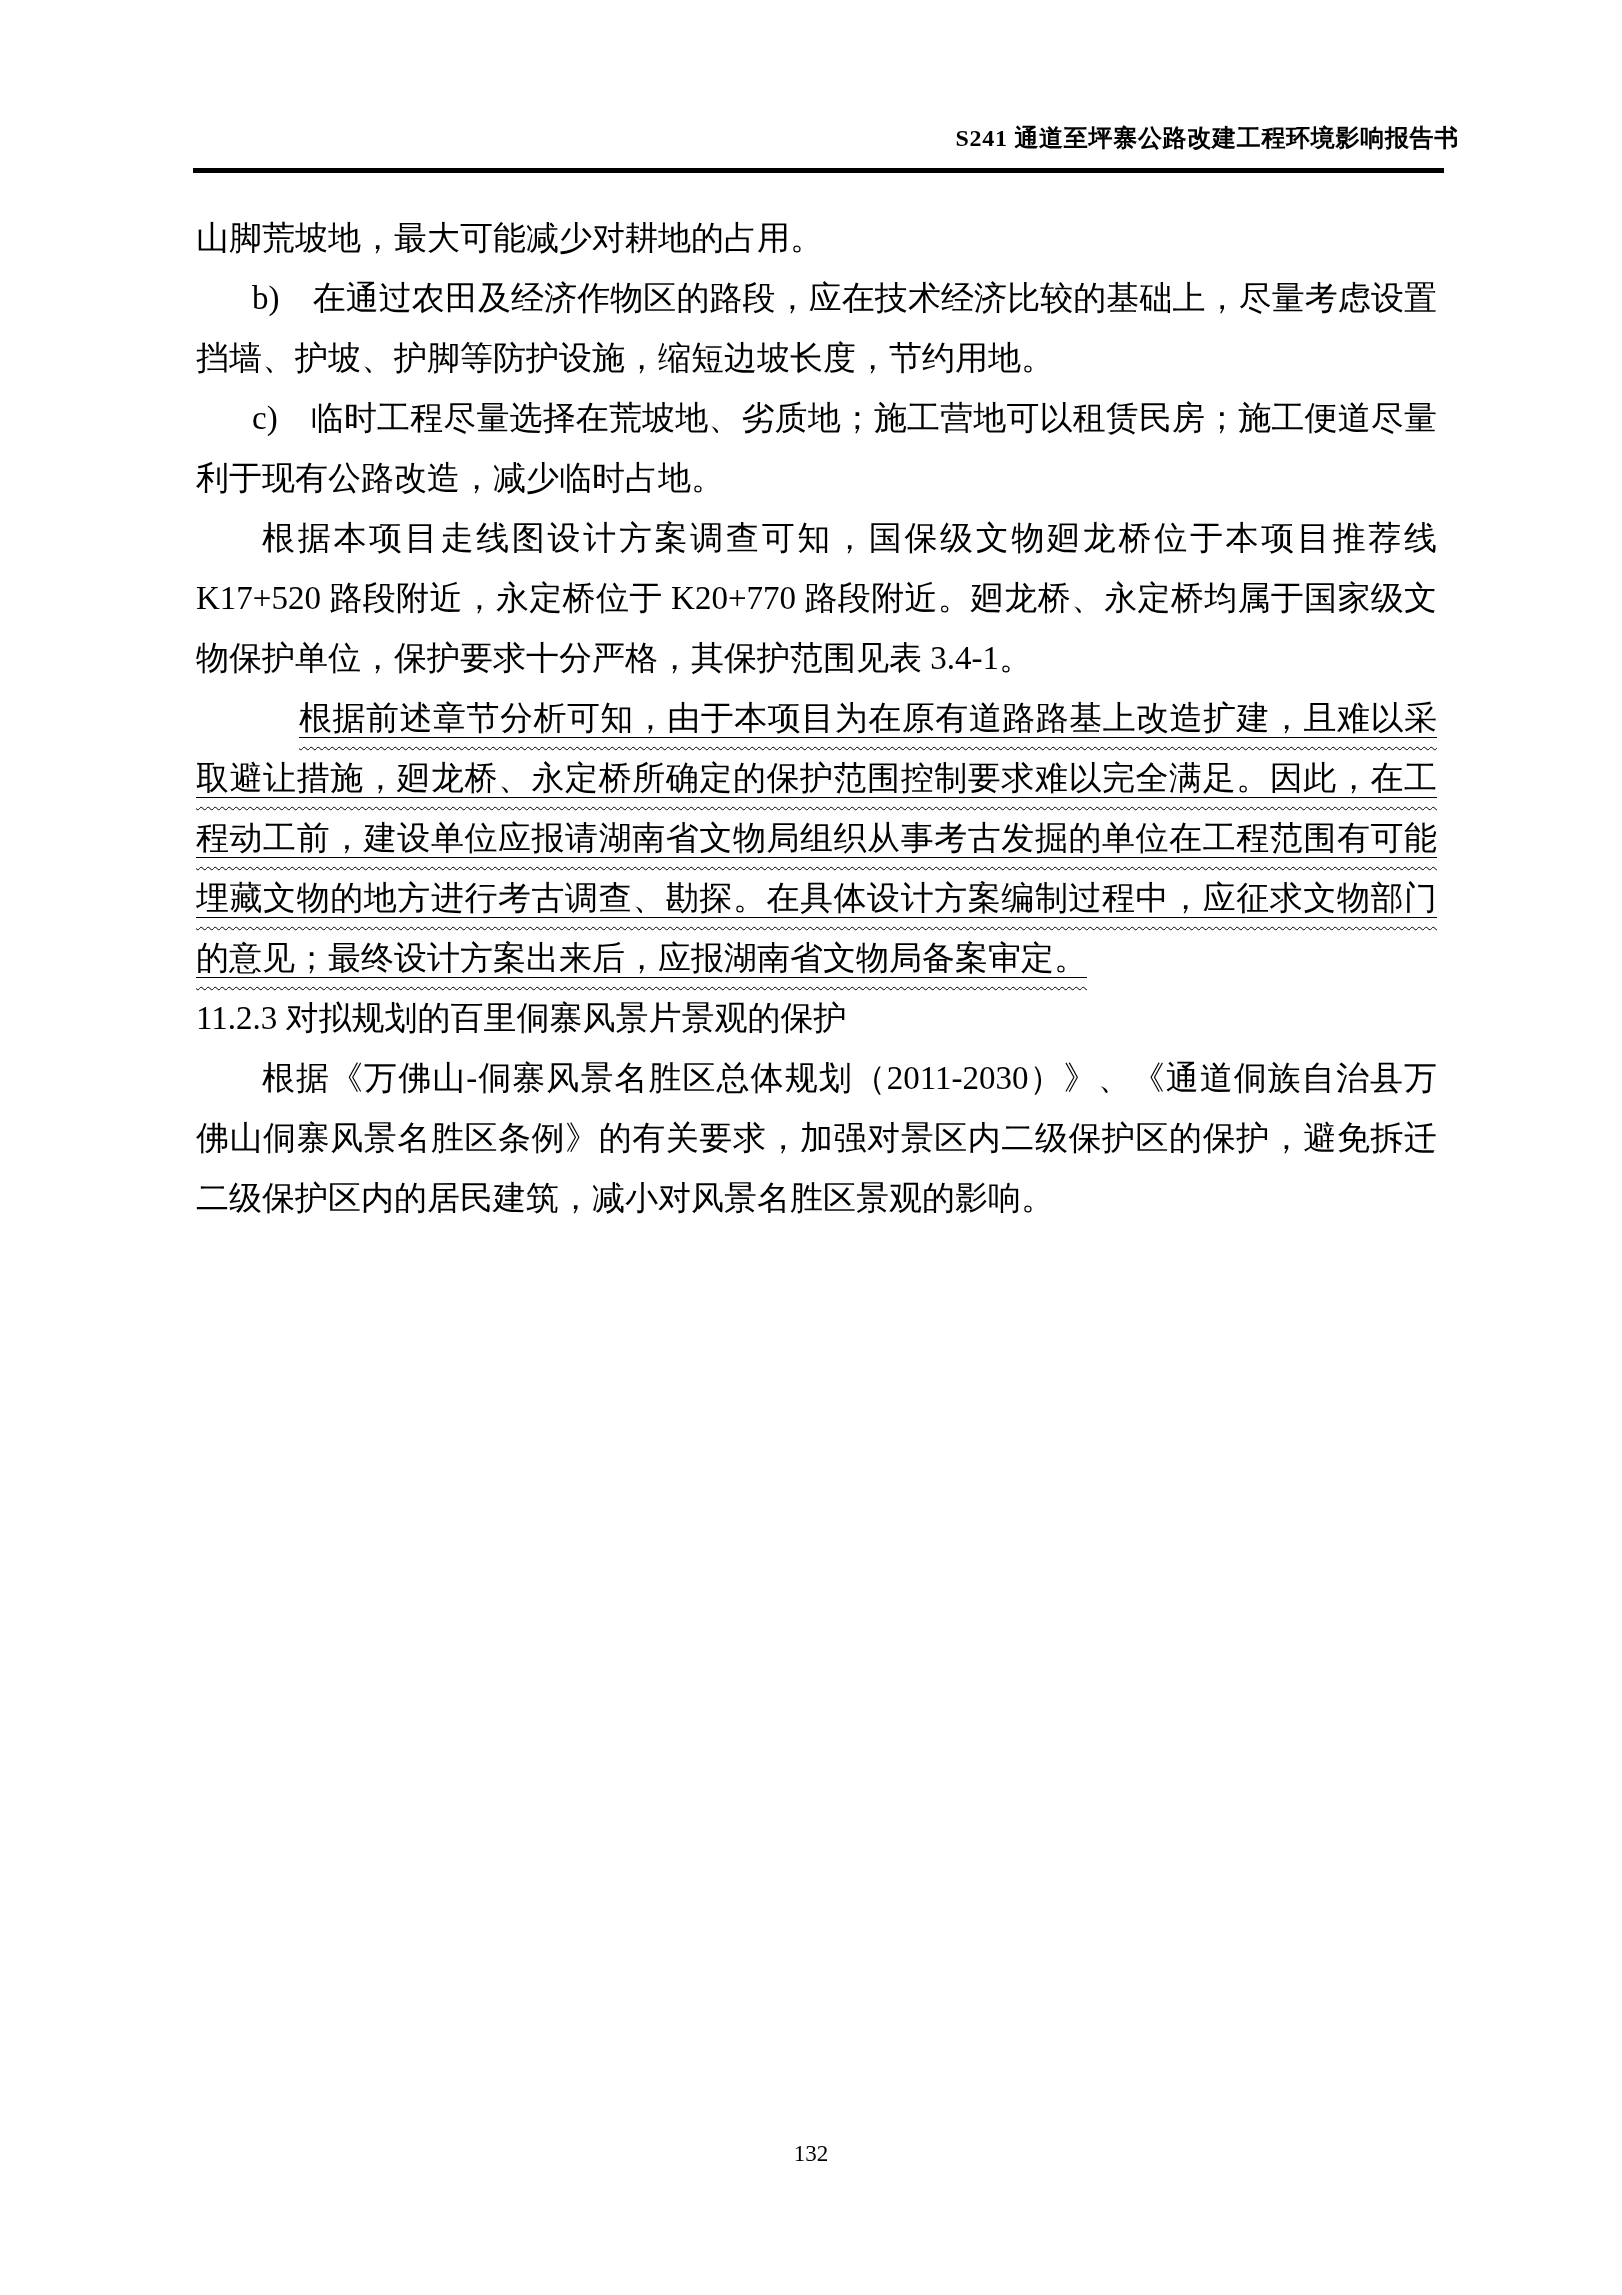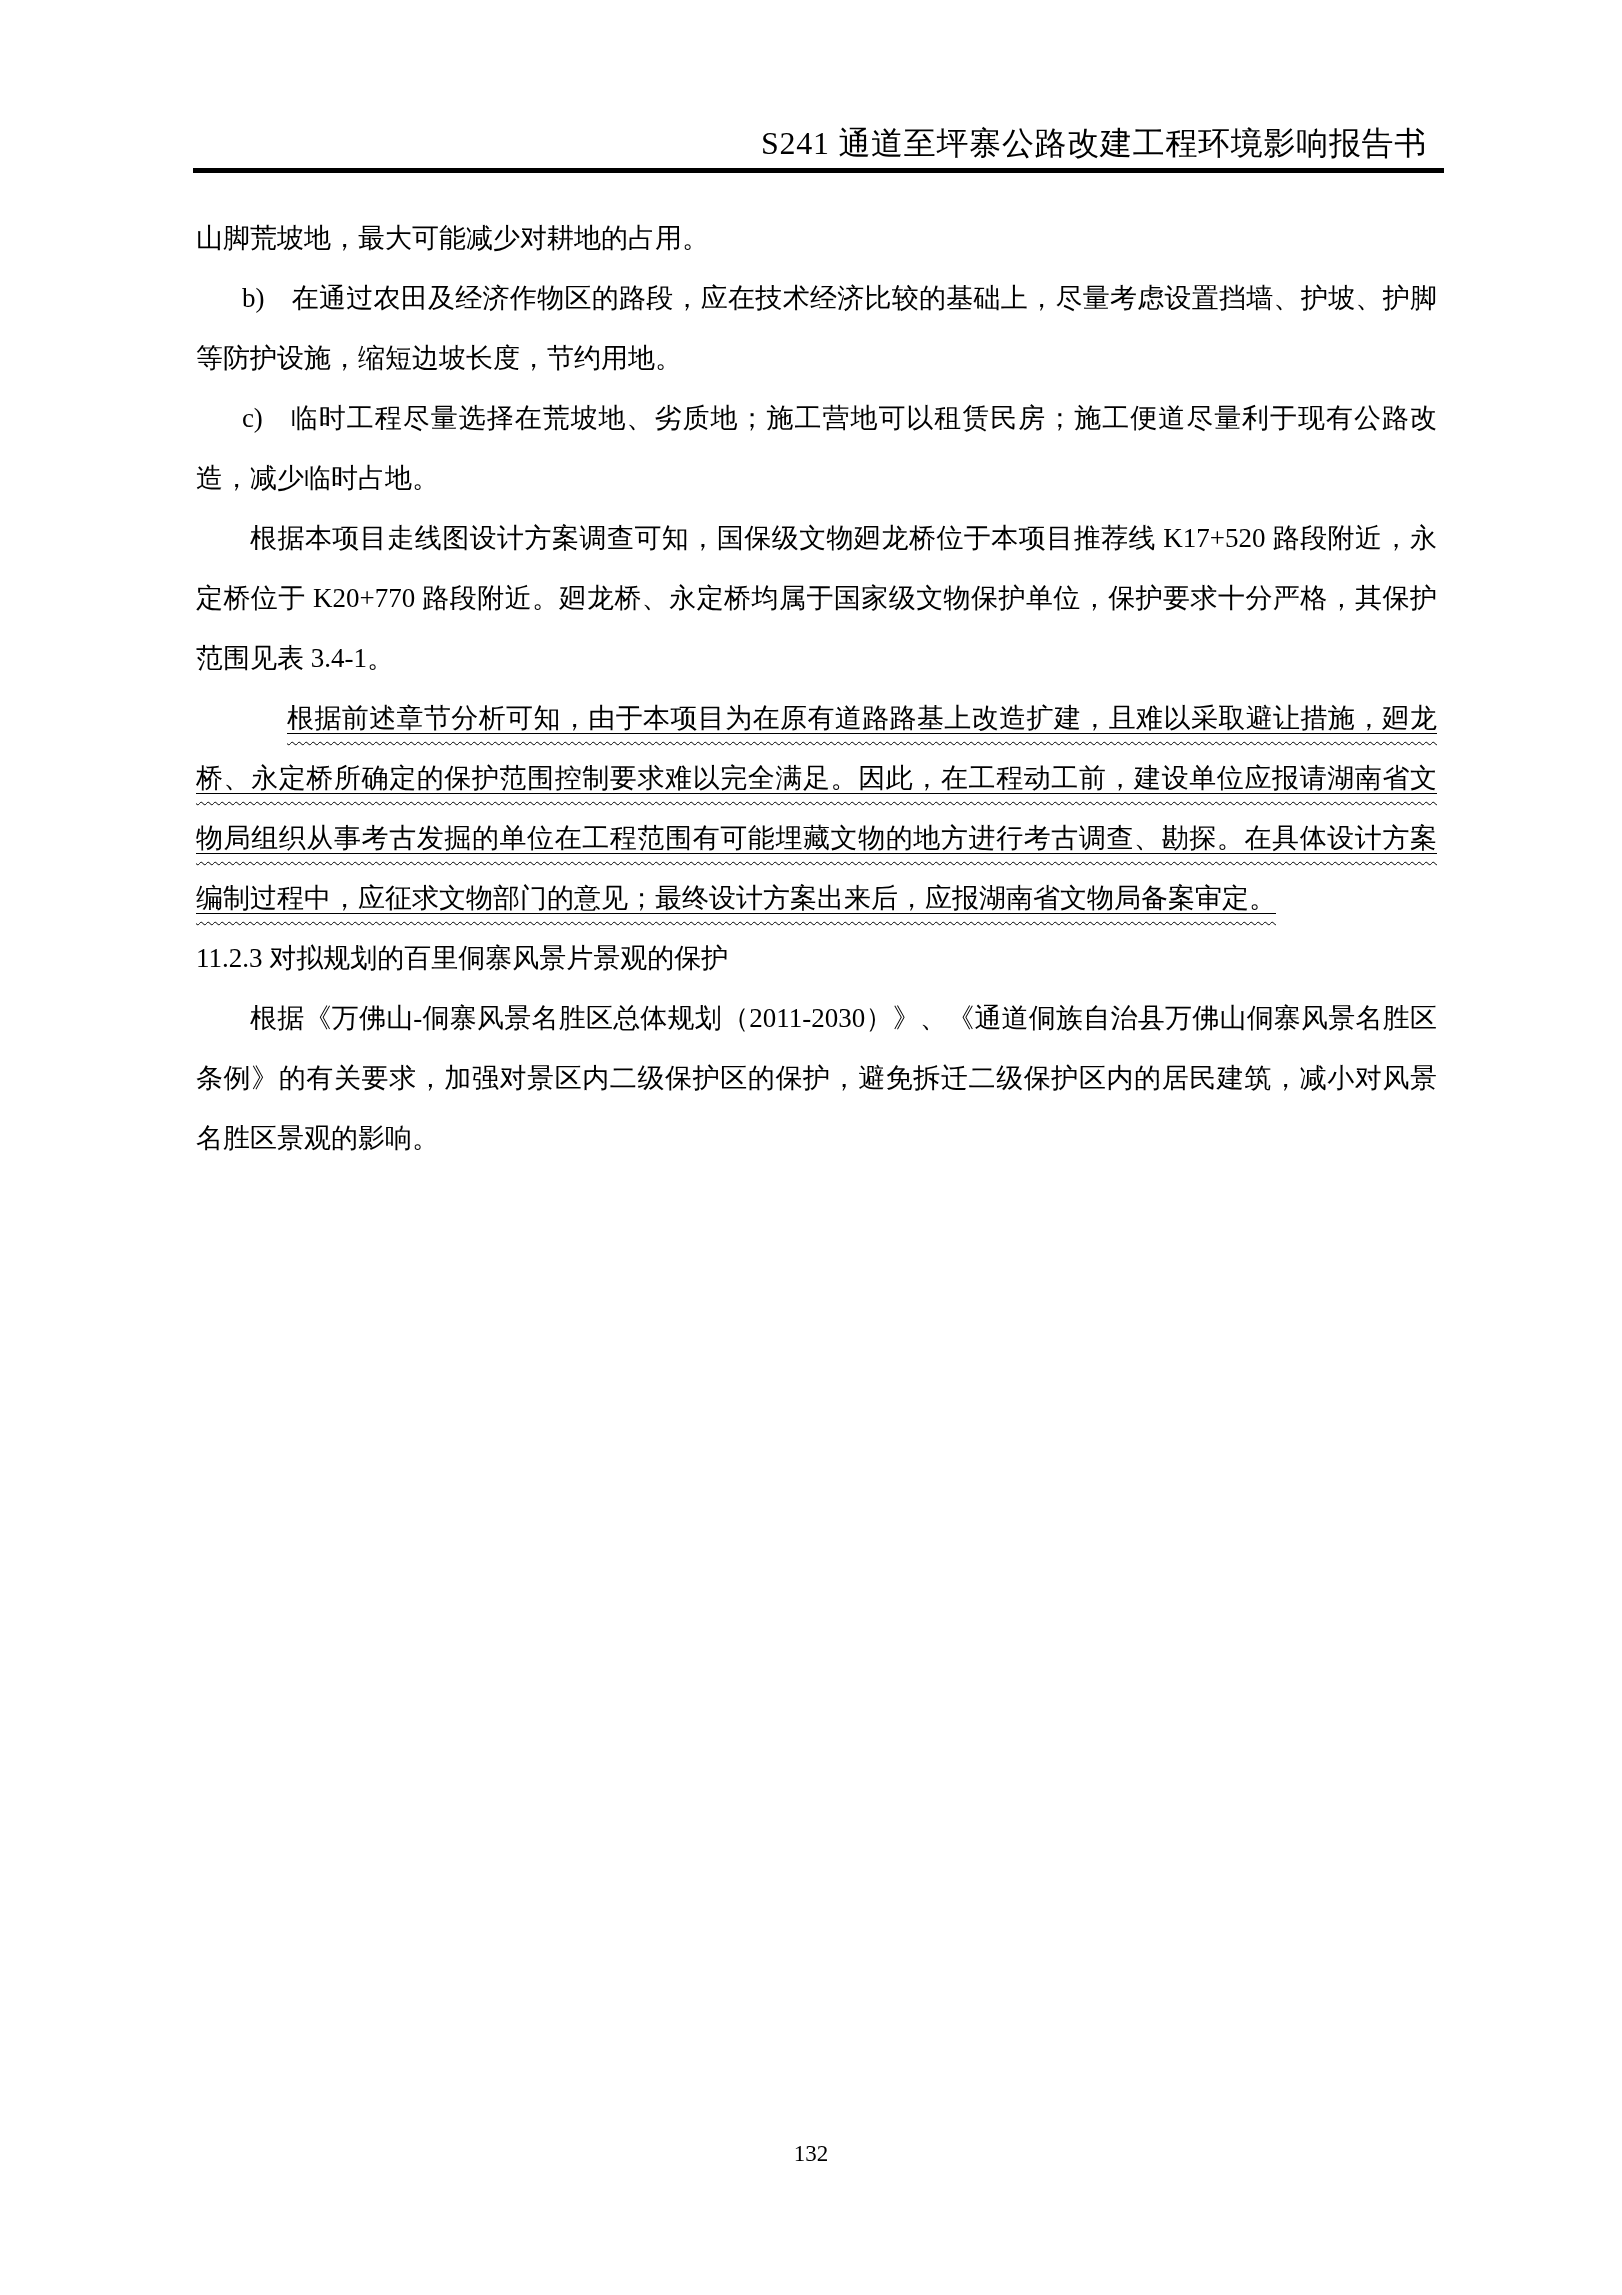--- a/index.html
+++ b/index.html
@@ -12,39 +12,40 @@
     width: 1622px;
     height: 2295px;
     background: #ffffff;
     color: #000000;
     font-family: "Liberation Serif", "DejaVu Serif", serif;
     overflow: hidden;
   }
   .header-title {
     position: absolute;
     top: 122px;
-    right: 195px;
-    font-size: 32px;
+    right: 163px;
+    font-size: 24px;
     letter-spacing: 0.7px;
     white-space: nowrap;
+    font-weight: bold;
   }
   .header-rule {
     position: absolute;
     left: 193px;
     right: 178px;
     top: 168px;
     height: 4.6px;
     background: #000000;
   }
   .body-text {
     position: absolute;
     left: 196px;
     top: 208px;
     width: 1241px;
-    font-size: 27px;
+    font-size: 33px;
     line-height: 60px;
     text-align: justify;
   }
   .body-text p {
     margin: 0;
     padding: 0;
   }
   .cont   { text-indent: 0; }
   .indent { text-indent: 2em; }
   .list-indent { text-indent: 1.7em; }

